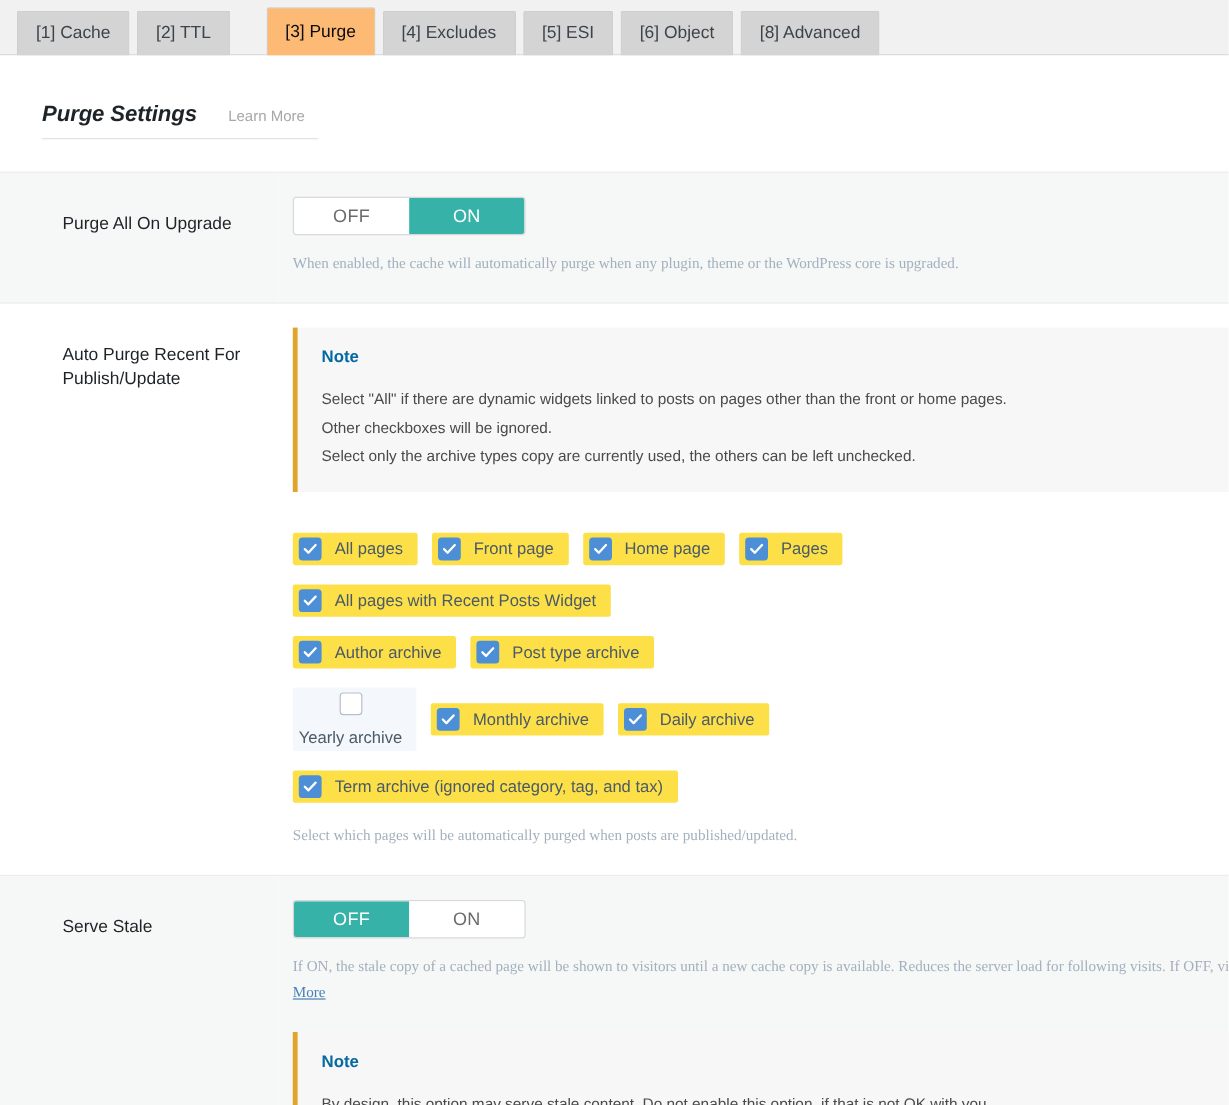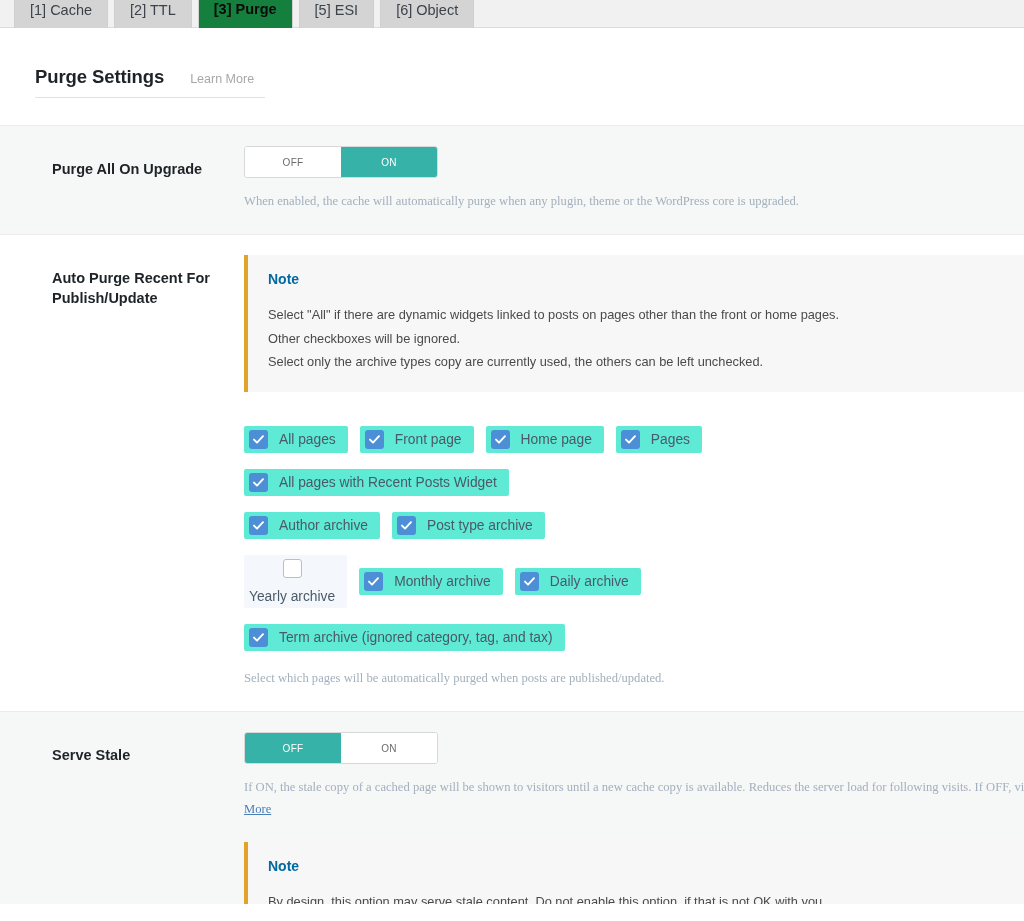--- a/index.html
+++ b/index.html
@@ -9,21 +9,21 @@
     width: 1024px; height: 921px;
     overflow: hidden;
     background: #ffffff;
     font-family: "Liberation Sans", sans-serif;
     -webkit-font-smoothing: antialiased;
   }
 
   
   .tabbar {
     position: relative;
-    height: 28px;
+    height: 46px;
     background: #f1f1f1;
     border-bottom: 1px solid #dcdcdc;
     padding: 0 0 0 14px;
     display: flex;
     align-items: flex-end;
     gap: 6px;
   }
   .tab {
     background: #d4d4d4;
     color: #3c434a;
@@ -32,26 +32,27 @@
     padding: 11px 15px 11px 15px;
     border: 1px solid #cfcfcf;
     border-bottom: none;
     border-radius: 2px 2px 0 0;
     position: relative;
     top: 1px;
     white-space: nowrap;
     cursor: pointer;
   }
   .tab.active {
-    background: #15803d;
+    background: #fdba74;
     color: #0b0b0b;
-    font-weight: bold;
+    font-weight: normal;
     border-color: #d2d2d2;
     padding: 13px 15px 12px 15px;
     z-index: 3;
+    margin-left: 24px;
   }
 
   
   .page {
     padding: 0 0 0 0;
     background: #fff;
     height: 876px;
     overflow: hidden;
   }
 
@@ -62,20 +63,21 @@
     padding-bottom: 9px;
     display: flex;
     align-items: baseline;
     gap: 26px;
   }
   .section-title {
     font-size: 18.5px;
     font-weight: bold;
     color: #1d2327;
     letter-spacing: -0.1px;
+    font-style: italic;
   }
   .learn-more-top {
     font-size: 12.5px;
     color: #a7a7a7;
     text-decoration: none;
     cursor: pointer;
   }
 
   
   .settings {
@@ -90,21 +92,21 @@
     border-top: 1px solid #ececec;
     border-bottom: 1px solid #ececec;
   }
   .row-alt td { background: #f6f7f7; }
   .row-plain td { background: #ffffff; }
 
   td.label-cell {
     width: 232px;
     padding: 34px 14px 22px 52px;
     font-size: 14.5px;
-    font-weight: bold;
+    font-weight: normal;
     color: #1d2327;
     line-height: 1.35;
   }
   td.field-cell {
     padding: 20px 0 22px 12px;
   }
 
   
   .toggle {
     display: inline-flex;
@@ -112,21 +114,21 @@
     border-radius: 3px;
     overflow: hidden;
     background: #fff;
     height: 32px;
   }
   .toggle .opt {
     min-width: 96px;
     display: flex;
     align-items: center;
     justify-content: center;
-    font-size: 10px;
+    font-size: 15px;
     color: #6b6b6b;
     background: #fff;
     cursor: pointer;
     letter-spacing: .3px;
   }
   .toggle .opt.on {
     background: #36b2a9;
     color: #ffffff;
   }
 
@@ -169,21 +171,21 @@
   .cb-row {
     display: flex;
     align-items: center;
     gap: 12px;
     margin-bottom: 16px;
   }
   .cb-item {
     display: inline-flex;
     align-items: center;
     gap: 11px;
-    background: #5eead4;
+    background: #fde047;
     padding: 4px 12px 4px 5px;
     border-radius: 2px;
     cursor: pointer;
   }
   .cb-box {
     width: 19px; height: 19px;
     border-radius: 3px;
     background: #4d8fd6;
     display: inline-flex;
     align-items: center;
@@ -204,22 +206,24 @@
 
   .note-wrap-bottom { margin-top: 22px; }
 </style>
 </head>
 <body>
 
 <div class="tabbar">
   <div class="tab"><span>[1] Cache</span></div>
   <div class="tab"><span>[2] TTL</span></div>
   <div class="tab active"><span>[3] Purge</span></div>
+  <div class="tab"><span>[4] Excludes</span></div>
   <div class="tab"><span>[5] ESI</span></div>
   <div class="tab"><span>[6] Object</span></div>
+  <div class="tab"><span>[8] Advanced</span></div>
 </div>
 
 <div class="page">
 
   <div class="section-head">
     <span class="section-title">Purge Settings</span>
     <span class="learn-more-top">Learn More</span>
   </div>
 
   <table class="settings">

